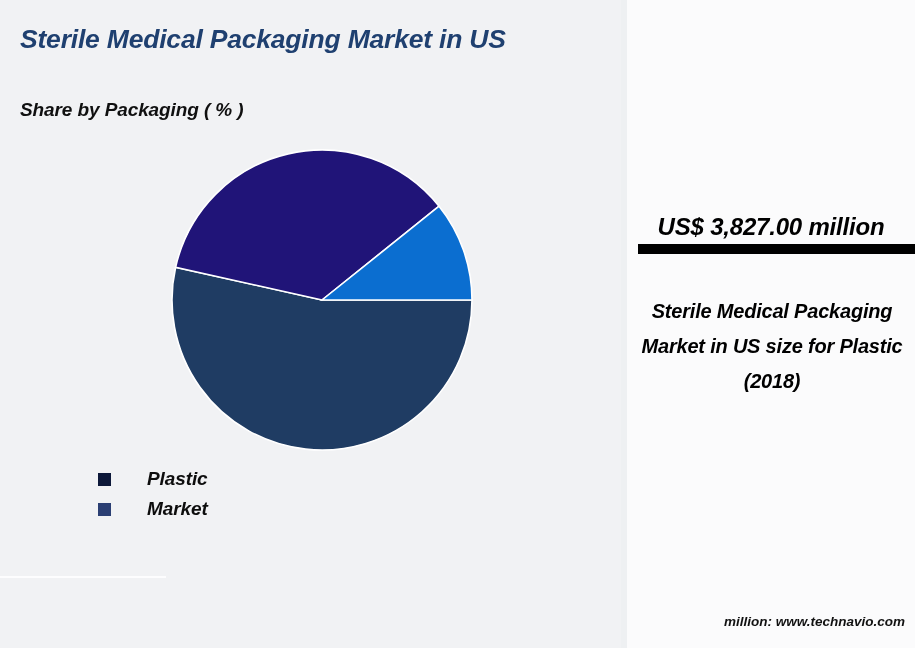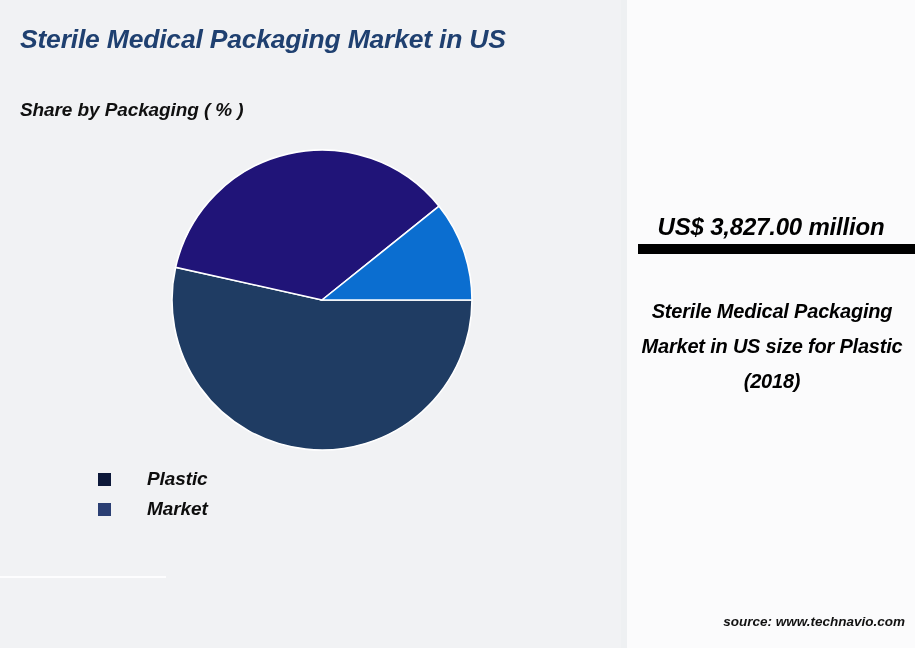--- a/index.html
+++ b/index.html
@@ -193,15 +193,15 @@
   </div>
 
   <div class="footer-rule"></div>
 
   <div class="kpi-value">US$ 3,827.00 million</div>
 
   <div class="kpi-bar"></div>
 
   <div class="kpi-caption">Sterile Medical Packaging Market in US size for Plastic (2018)</div>
 
-  <div class="source-note">source: www.technavio.com</div>
+  <div class="source-note">million: www.technavio.com</div>
 
 </div>
 
 </body></html>

